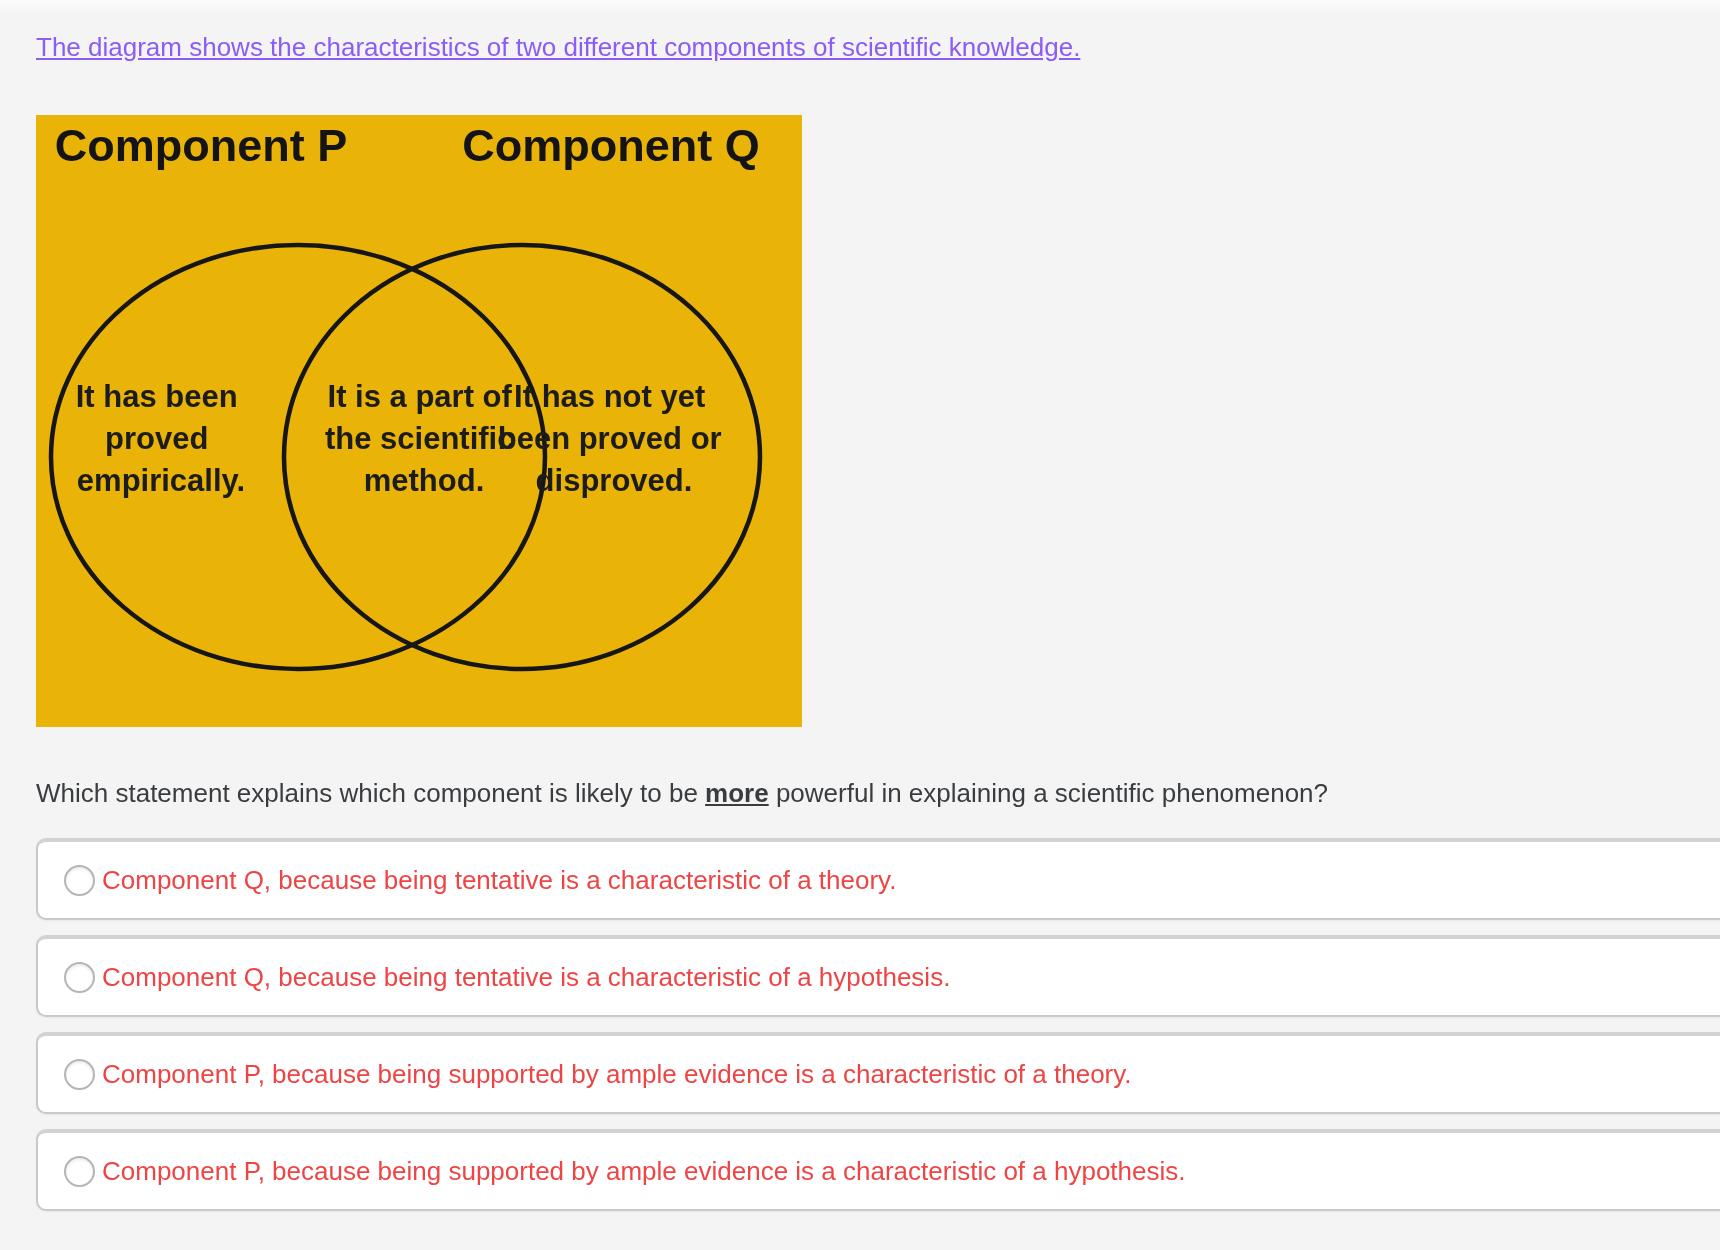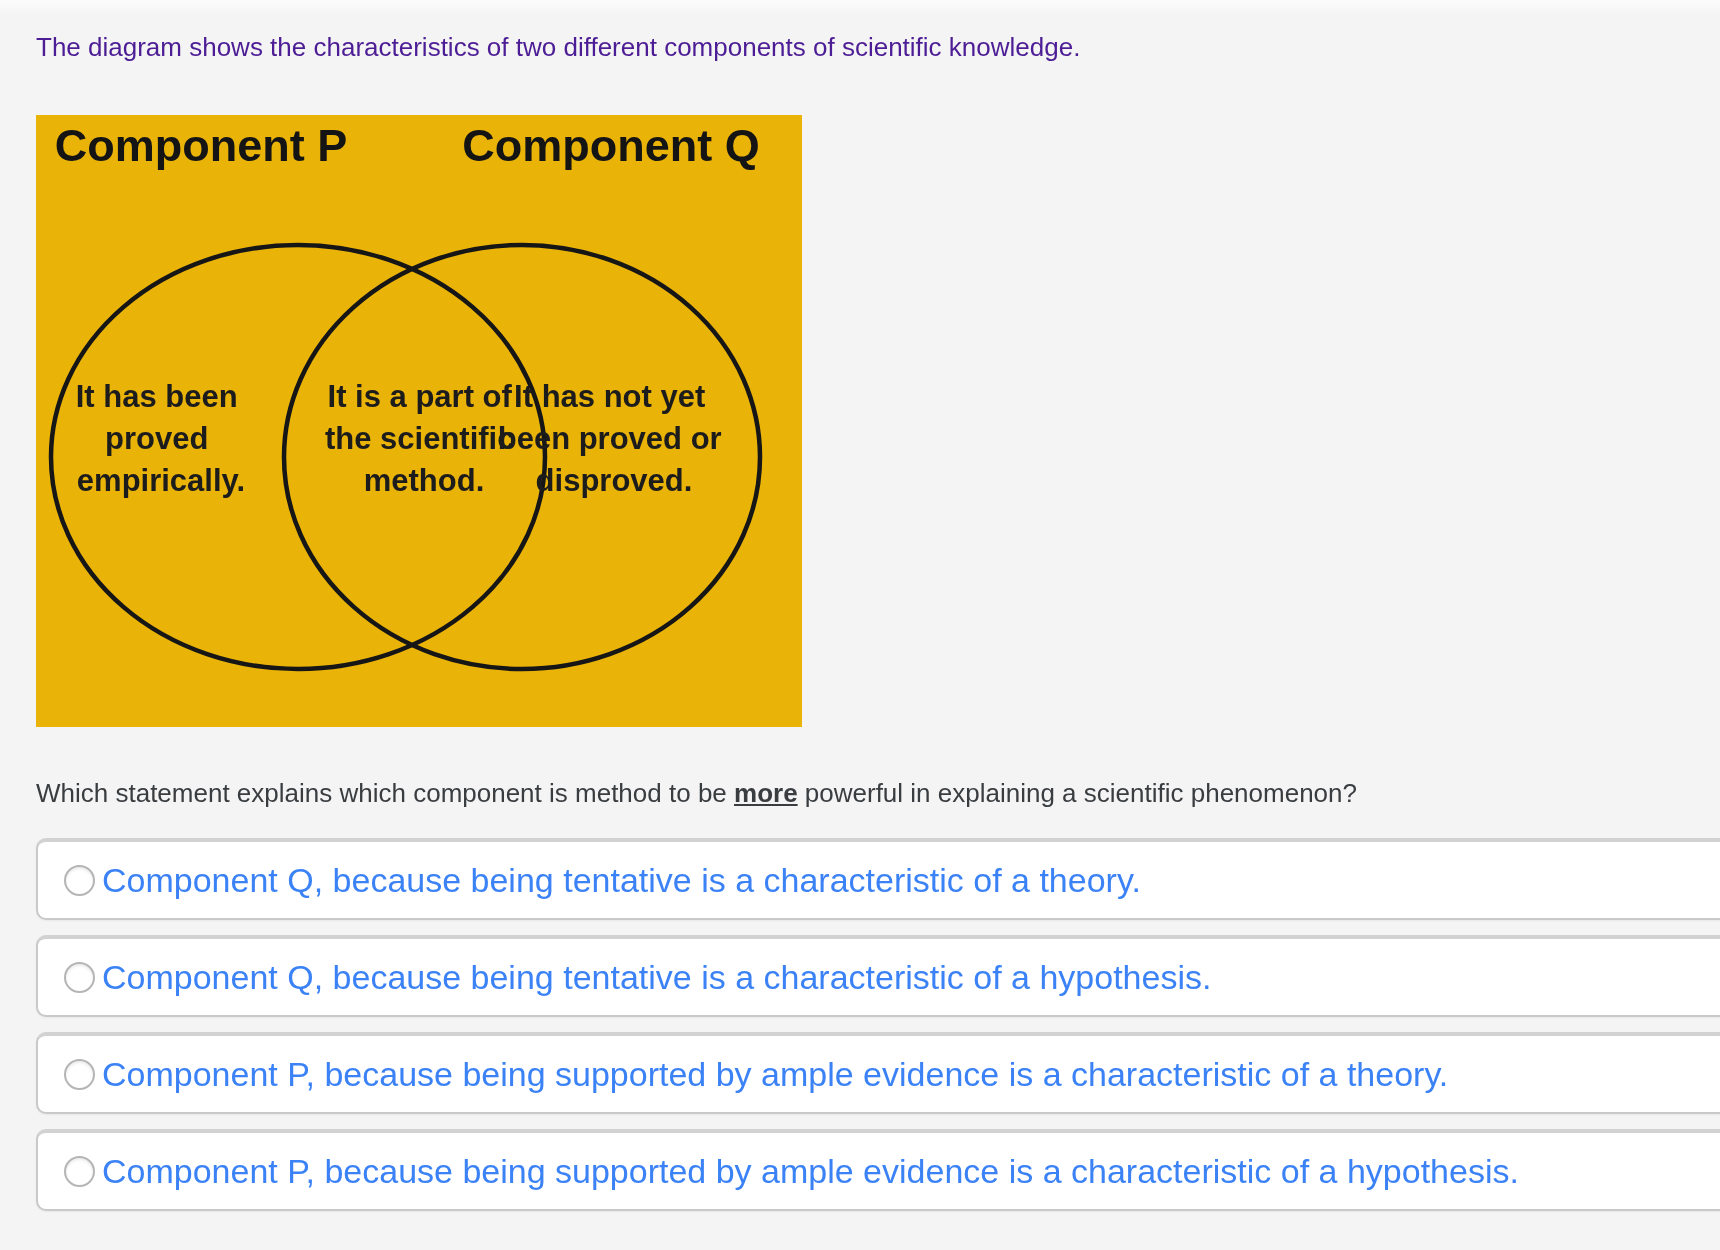--- a/index.html
+++ b/index.html
@@ -21,21 +21,22 @@
     height: 14px;
     background: linear-gradient(#fcfcfd, #f4f4f5);
   }
   .intro {
     position: absolute;
     top: 30px;
     left: 36px;
     right: 40px;
     font-size: 26px;
     line-height: 34px;
-    color: #4c1d95;
+    color: #8b5cf6;
+    text-decoration: underline;
   }
   .diagram {
     position: absolute;
     top: 115px;
     left: 36px;
     width: 766px;
     height: 612px;
     background: #eab308;
   }
   .diagram svg { display: block; }
@@ -85,22 +86,22 @@
     height: 31px;
     margin-left: 26px;
     margin-right: 7px;
     border: 2px solid #b5b5b5;
     border-radius: 50%;
     background: #ffffff;
     box-shadow: inset 0 2px 3px rgba(0,0,0,0.08);
     box-sizing: border-box;
   }
   .option-label {
-    font-size: 34px;
-    color: #3b82f6;
+    font-size: 26px;
+    color: #ef4444;
     white-space: nowrap;
   }
 </style>
 </head>
 <body>
 
 <div class="top-fade"></div>
 
 <div class="intro">The diagram shows the characteristics of two different components of scientific knowledge.</div>
 
@@ -126,21 +127,21 @@
 
     <text class="venn-text" text-anchor="middle">
       <tspan x="578" y="292">It has not yet</tspan>
       <tspan x="578" y="334">been proved or</tspan>
       <tspan x="578" y="376">disproved.</tspan>
     </text>
   </svg>
 </div>
 
 <div class="question">
-  <span>Which statement explains which component is method to be </span><span class="em">more</span><span> powerful in explaining a scientific phenomenon?</span>
+  <span>Which statement explains which component is likely to be </span><span class="em">more</span><span> powerful in explaining a scientific phenomenon?</span>
 </div>
 
 <div class="options">
 
   <div class="option-box">
     <span class="radio"></span>
     <span class="option-label">Component Q, because being tentative is a characteristic of a theory.</span>
   </div>
 
   <div class="option-box">

